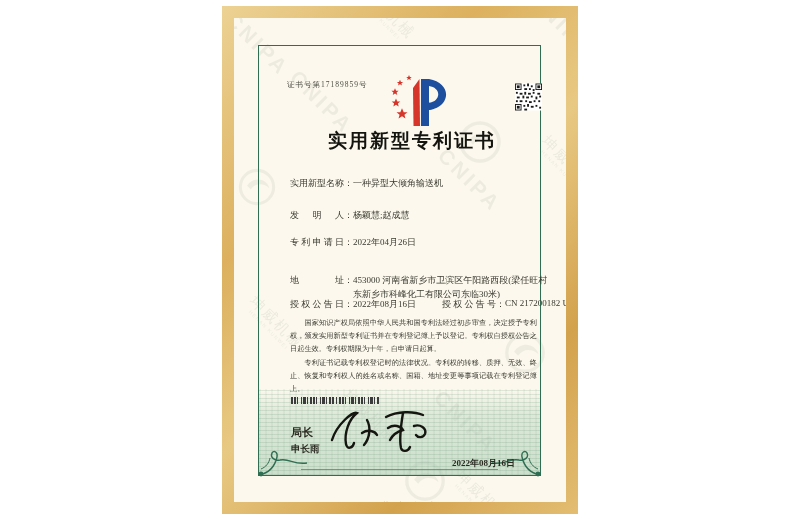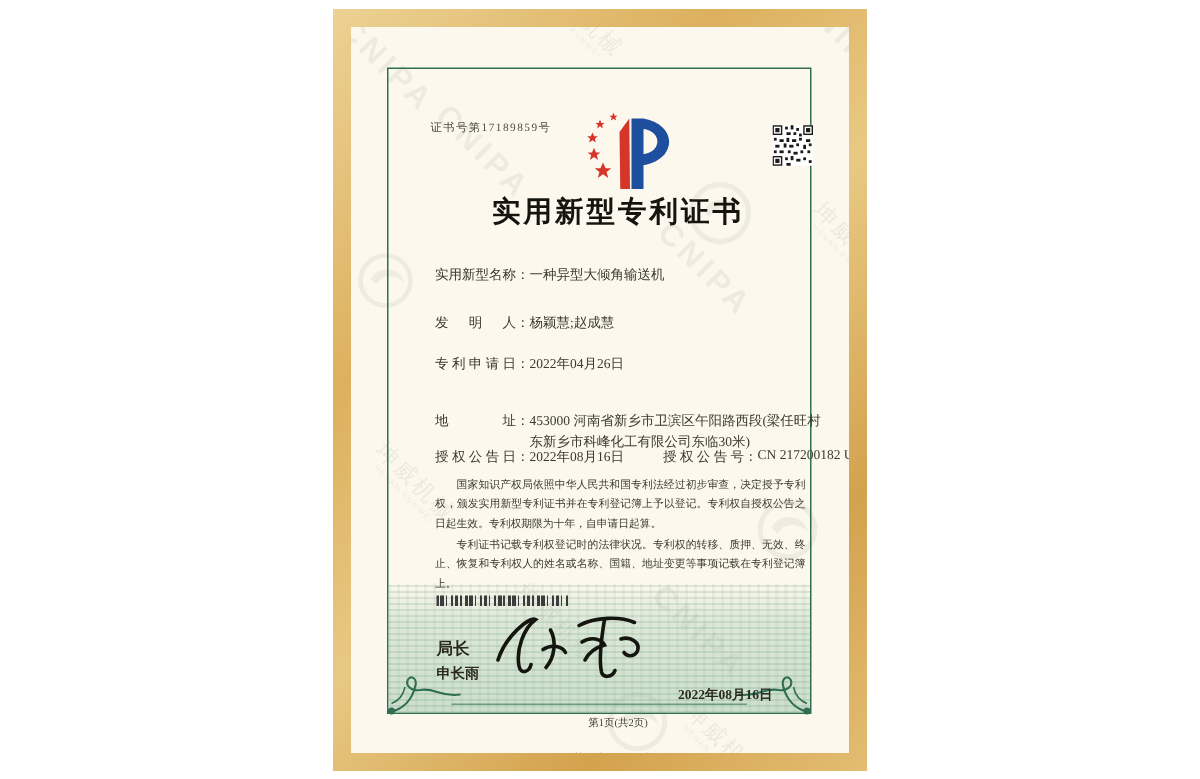--- a/index.html
+++ b/index.html
@@ -210,18 +210,17 @@
           <path d="M10 38 C15 22 31 9 35 11 C27 17 22 31 24 42 C25 48 31 46 32 41"></path>
           <path d="M45 18 C49 25 48 36 42 43"></path>
           <path d="M40 31 C46 27 53 29 55 33"></path>
           <path d="M64 15 C75 9 92 9 101 13"></path>
           <path d="M81 11 C79 23 77 37 79 46 C80 50 86 50 88 45"></path>
           <path d="M66 26 C72 22 79 24 81 28 C74 30 70 34 68 38"></path>
           <path d="M92 24 C98 22 105 26 103 32 C101 36 96 36 94 33"></path>
         </g>
       </svg>
       <div class="abs issuedate">2022年08月16日</div>
-      <div class="abs pageno">第1页(共2页)</div>
       <div class="abs footnote">其他事项参见续页</div>
 
     </div>
   </div>
 </div>
 
 </body></html>

